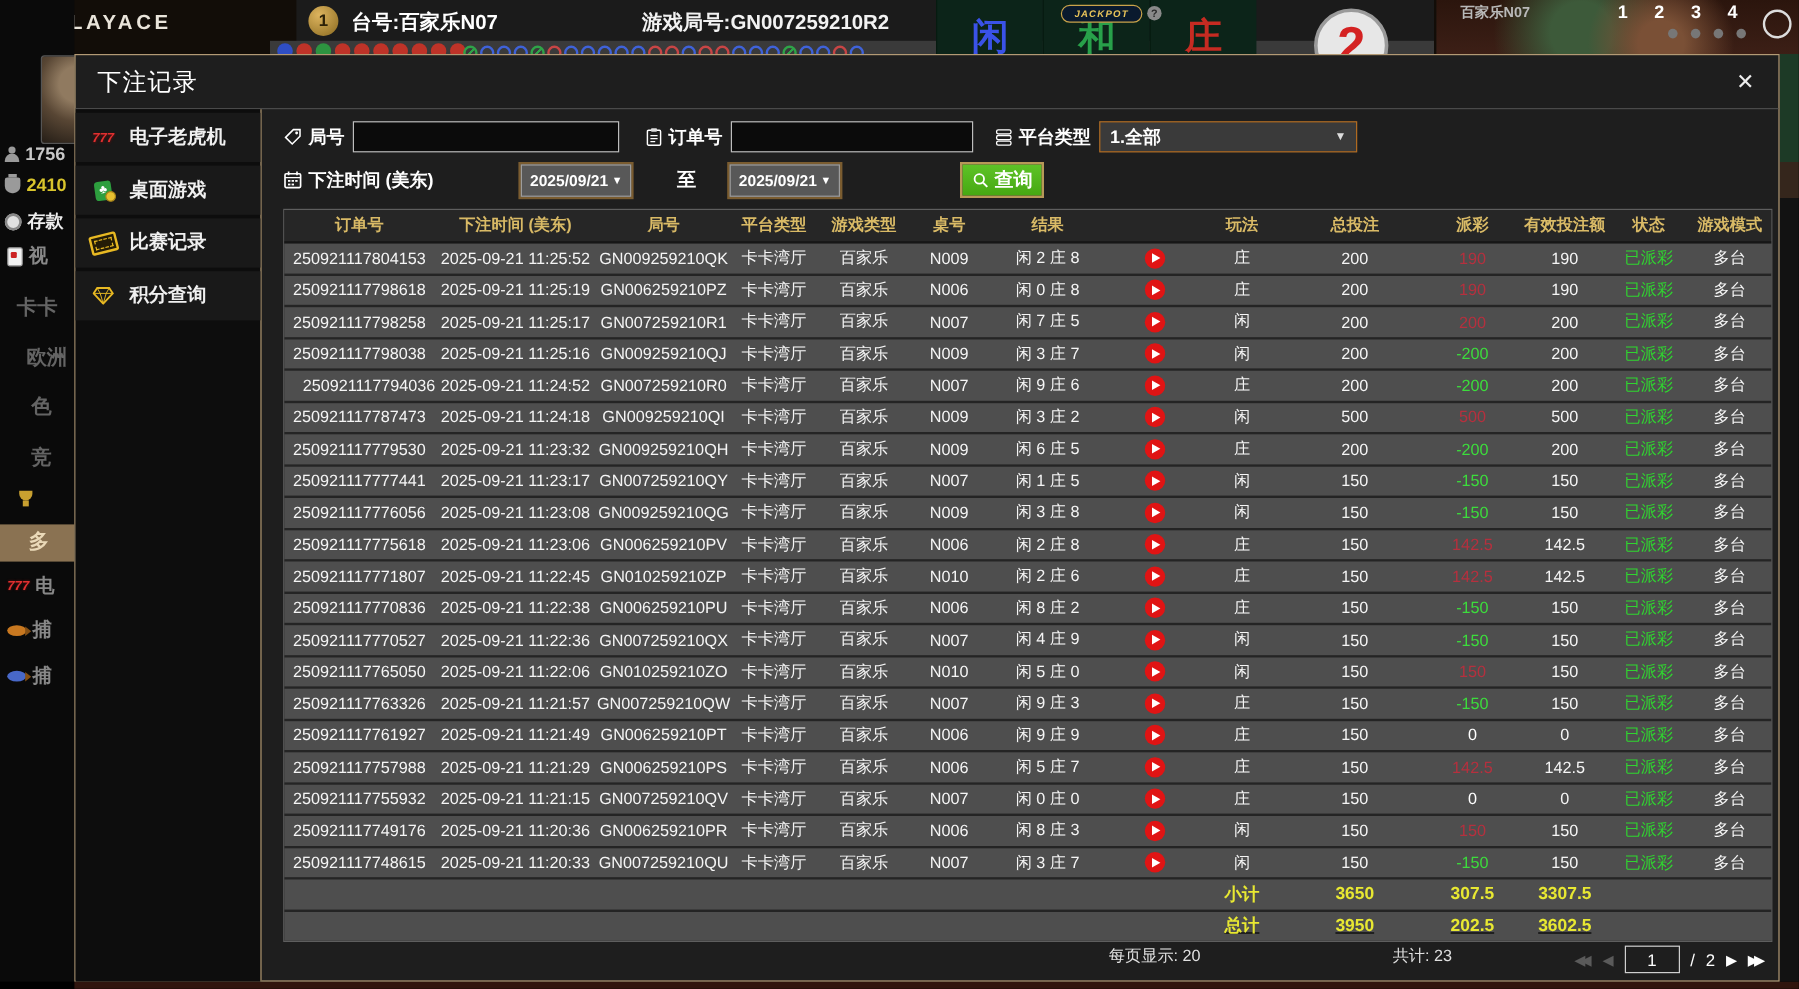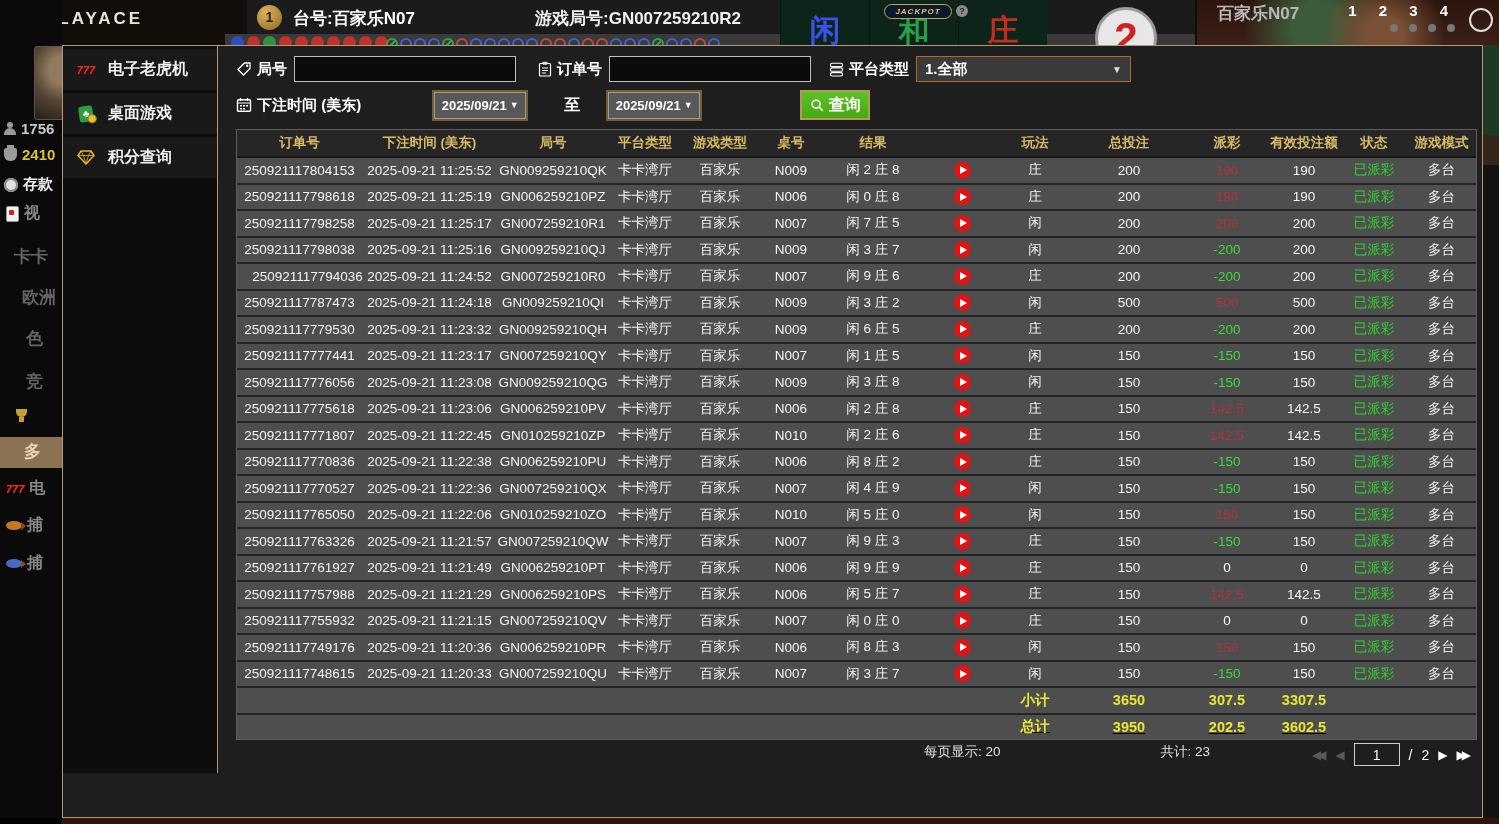--- a/index.html
+++ b/index.html
@@ -32,21 +32,21 @@
   .zone{width:89px;height:45px;background:#0c2419;border-left:1px solid #061b10;display:flex;align-items:flex-start;justify-content:center;padding-top:10px;box-sizing:border-box;font-size:31px;font-weight:bold;}
   .zone-xian{color:#3a52e8;}.zone-he{color:#28a04a;}.zone-zhuang{color:#c62b22;}
   .jackpot{position:absolute;left:884px;top:4px;width:66px;height:13px;border:1px solid #caa34a;border-radius:8px;
     background:#0a1a2e;color:#e8c35a;font-size:8px;font-style:italic;font-weight:bold;text-align:center;line-height:13px;letter-spacing:1px;}
   .qmark{position:absolute;left:956px;top:5px;width:12px;height:12px;border-radius:50%;background:#8a8a8a;color:#2a2a2a;font-size:9px;font-weight:bold;text-align:center;line-height:12px;}
   .count-circle{position:absolute;left:1095px;top:7px;width:62px;height:62px;border-radius:50%;background:#e7e7e7;border:3px solid #9a9a9a;box-sizing:border-box;color:#d42222;font-size:42px;font-weight:bold;text-align:center;line-height:56px;}
   .video{position:absolute;left:1197px;top:0;width:302px;height:45px;overflow:hidden;
     background:radial-gradient(circle at 62% 80%,#7a5036 0 10%,transparent 32%),
                radial-gradient(circle at 40% 60%,#3d5a3a 0 14%,transparent 40%),
                linear-gradient(#2b150d,#3c1f16);}
-  .video-title{position:absolute;left:20px;top:2px;color:#b9b9b9;font-size:17px;font-weight:bold;}
+  .video-title{position:absolute;left:20px;top:2px;color:#b9b9b9;font-size:12px;font-weight:bold;}
   .cam-nums{position:absolute;right:42px;top:2px;color:#fff;font-size:15px;font-weight:bold;letter-spacing:9px;white-space:nowrap;}
   .cam-dots{position:absolute;right:44px;top:24px;display:flex;gap:11px;}
   .cam-dots i{width:8px;height:8px;border-radius:50%;background:#777;}
   .cam-btn{position:absolute;right:6px;top:8px;width:20px;height:20px;border:2px solid #ddd;border-radius:50%;}
   .side{position:absolute;left:0;top:0;width:62px;height:818px;background:#0a0a0a;}
   .avatar{position:absolute;left:34px;top:46px;width:58px;height:72px;border:1px solid #555;border-radius:3px;
     background:radial-gradient(circle at 50% 32%,#907a60 0 26%,#584634 55%,#241d16 100%);}
   .side-item{position:absolute;display:flex;align-items:center;gap:5px;font-weight:bold;white-space:nowrap;}
   .ic-person{width:12px;height:13px;position:relative;}
   .ic-person::before{content:"";position:absolute;left:3px;top:0;width:6px;height:6px;border-radius:50%;background:#9a9a9a;}
@@ -263,33 +263,43 @@
       <span class="ic-fish f-blue"></span>
       <span>捕</span>
     </div>
   </div>
   <div class="avatar"></div>
   <div class="bottom-strip"></div>
   <div class="right-edge"></div>
 </div>
 
 <div id="modal">
+  <div class="mhead">
+    <span class="mtitle">下注记录</span>
+    <span class="mclose">✕</span>
+  </div>
   <div class="mbody">
     <div class="tabrail">
       <div class="tab">
         <span class="tab-ic">
             <span class="ic-slots">777</span>
           </span>
         <span>电子老虎机</span>
       </div>
       <div class="tab">
         <span class="tab-ic">
             <span class="ic-green">♣</span>
           </span>
         <span>桌面游戏</span>
+      </div>
+      <div class="tab">
+        <span class="tab-ic">
+            <span class="ic-ticket"></span>
+          </span>
+        <span>比赛记录</span>
       </div>
       <div class="tab">
         <span class="tab-ic">
           <svg width="18" height="15" viewBox="0 0 18 15">
               <path d="M4 1 L14 1 L17 5.5 L9 14 L1 5.5 Z" fill="none" stroke="#e8b923" stroke-width="1.5"></path>
               <path d="M1 5.5 H17 M6.5 5.5 L9 14 L11.5 5.5 M4 1 L6.5 5.5 M14 1 L11.5 5.5" stroke="#e8b923" stroke-width="0.8" fill="none"></path>
             </svg>
         </span>
         <span>积分查询</span>
       </div>

